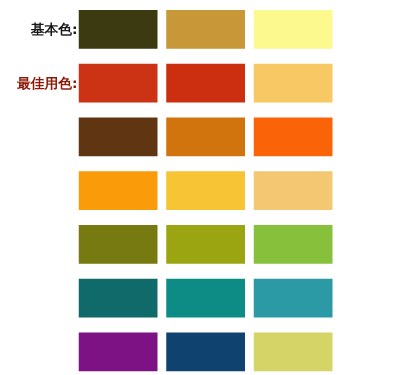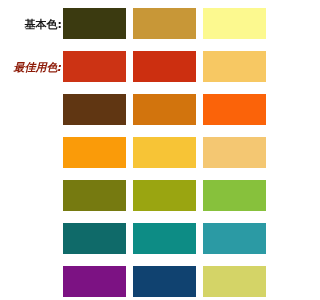--- a/index.html
+++ b/index.html
@@ -67,21 +67,21 @@
 <div id="palette-sheet">
 
   <div class="palette-row r0">
     <span class="row-label label-basic" style="color: rgb(26, 26, 26);">基本色:</span>
     <div class="swatch col-0" style="background: rgb(59, 58, 16);"></div>
     <div class="swatch col-1" style="background: rgb(200, 151, 55);"></div>
     <div class="swatch col-2" style="background: rgb(252, 249, 143);"></div>
   </div>
 
   <div class="palette-row r1">
-    <span class="row-label label-best" style="color: rgb(141, 26, 7); font-style: italic;">最佳用色:</span>
+    <span class="row-label label-best" style="color: rgb(141, 26, 7);">最佳用色:</span>
     <div class="swatch col-0" style="background: rgb(204, 51, 20);"></div>
     <div class="swatch col-1" style="background: rgb(204, 47, 16);"></div>
     <div class="swatch col-2" style="background: rgb(247, 200, 99);"></div>
   </div>
 
   <div class="palette-row r2">
     <div class="swatch col-0" style="background: rgb(96, 54, 18);"></div>
     <div class="swatch col-1" style="background: rgb(210, 116, 13);"></div>
     <div class="swatch col-2" style="background: rgb(251, 99, 9);"></div>
   </div>

